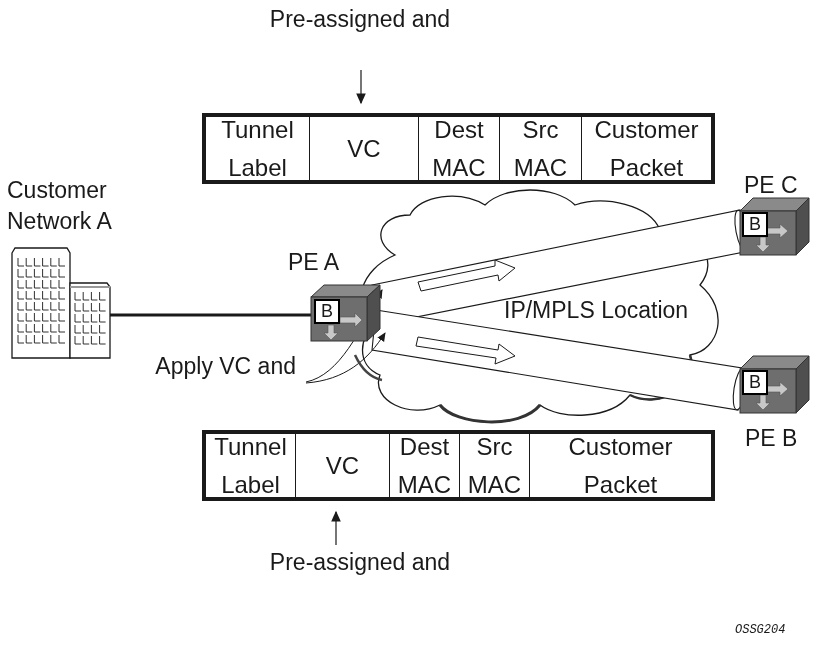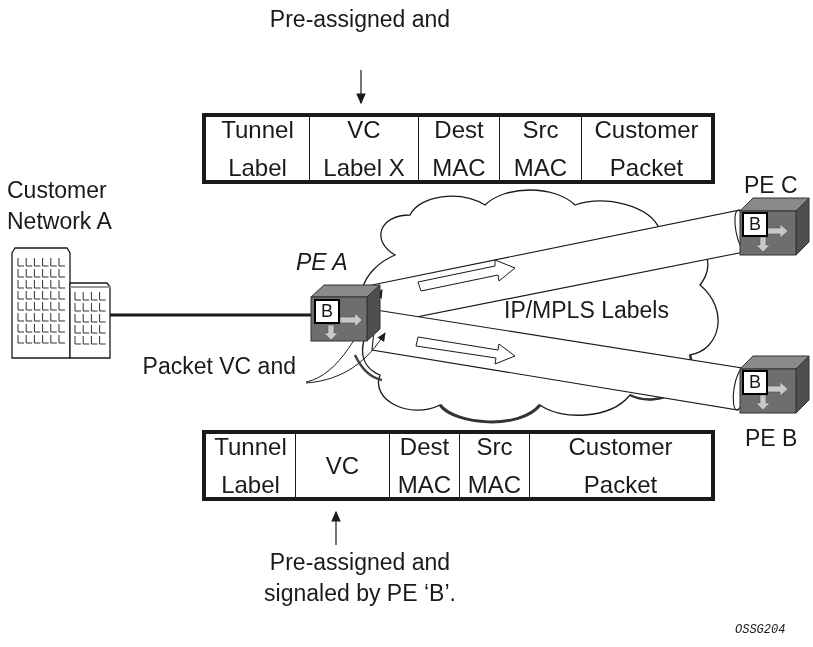--- a/index.html
+++ b/index.html
@@ -164,49 +164,48 @@
   <div>Pre-assigned and</div>
 </div>
 
 <div class="hdr" style="left:202px;top:113px;width:513px;height:71px;">
   <div class="cell" style="width:103px;">
       <span>Tunnel</span>
       <span>Label</span>
     </div>
   <div class="cell" style="width:108px;">
       <span>VC</span>
-      <span>Label X</span>
     </div>
   <div class="cell" style="width:80px;">
       <span>Dest</span>
       <span>MAC</span>
     </div>
   <div class="cell" style="width:81px;">
       <span>Src</span>
       <span>MAC</span>
     </div>
   <div class="cell" style="flex:1;">
       <span>Customer</span>
       <span>Packet</span>
     </div>
 </div>
 
 <div class="lbl lbl-left" style="left:7px;top:175px;">
   <div>Customer</div>
   <div>Network A</div>
 </div>
 
-<div class="lbl" style="left:296px;top:247px;font-style:italic;">PE A</div>
+<div class="lbl" style="left:288px;top:247px;">PE A</div>
 <div class="lbl" style="left:744px;top:170px;">PE C</div>
 <div class="lbl" style="left:745px;top:423px;">PE B</div>
 
-<div class="lbl" style="left:504px;top:295px;">IP/MPLS Labels</div>
+<div class="lbl" style="left:504px;top:295px;">IP/MPLS Location</div>
 
 <div class="lbl" style="left:134px;top:351px;width:162px;text-align:right;">
-  <div>Packet VC and</div>
+  <div>Apply VC and</div>
 </div>
 
 <div class="hdr" style="left:202px;top:430px;width:513px;height:71px;">
   <div class="cell" style="width:89px;">
       <span>Tunnel</span>
       <span>Label</span>
     </div>
   <div class="cell" style="width:93px;">
       <span>VC</span>
     </div>
@@ -219,16 +218,15 @@
       <span>MAC</span>
     </div>
   <div class="cell" style="flex:1;">
       <span>Customer</span>
       <span>Packet</span>
     </div>
 </div>
 
 <div class="lbl" style="left:230px;top:547px;width:260px;">
   <div>Pre-assigned and</div>
-  <div>signaled by PE ‘B’.</div>
 </div>
 
 <div class="fig-id" style="left:735px;top:623px;">OSSG204</div>
 
 </body></html>

